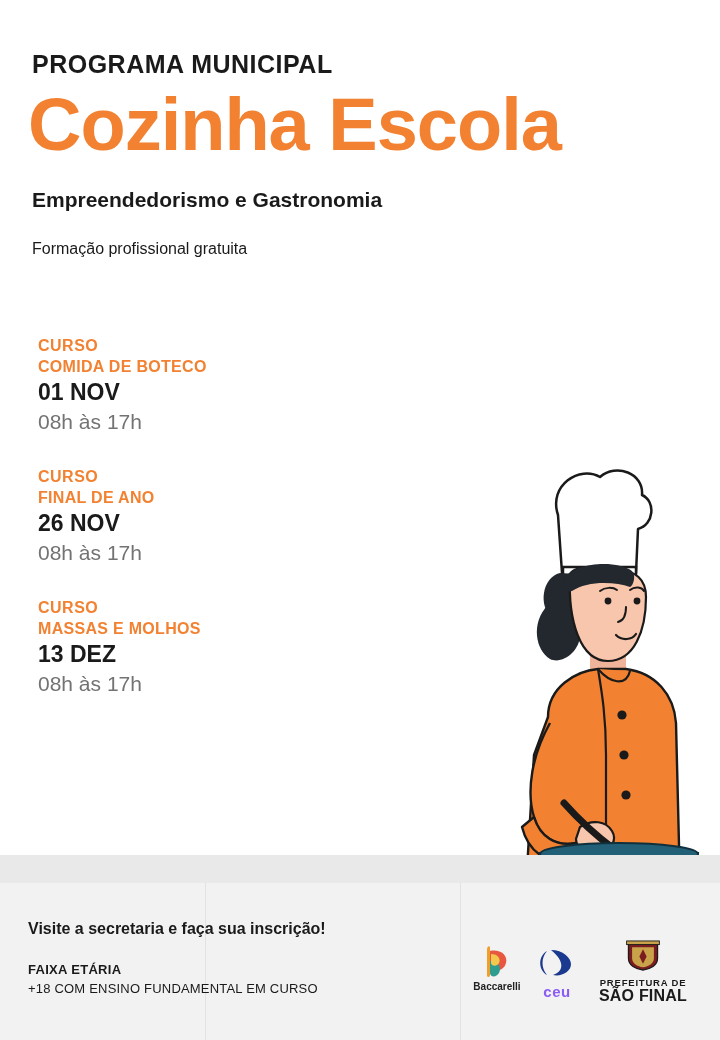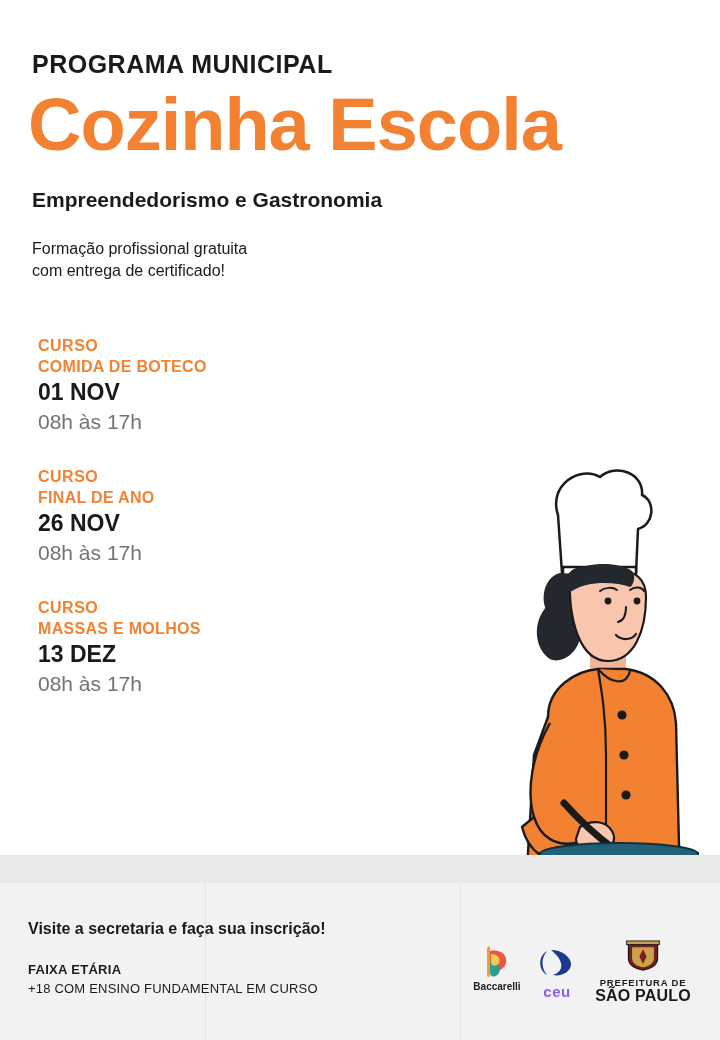--- a/index.html
+++ b/index.html
@@ -217,21 +217,20 @@
 <div class="poster">
 
   <div class="program-label">PROGRAMA MUNICIPAL</div>
 
   <div class="main-title">Cozinha Escola</div>
 
   <div class="subtitle">Empreendedorismo e Gastronomia</div>
 
   <div class="tagline">
     <div>Formação profissional gratuita</div>
-    <div>com entrega de certificado!</div>
   </div>
 
   <div class="courses">
 
     <div class="course-block">
       <div class="course-kicker">CURSO</div>
       <div class="course-name">COMIDA DE BOTECO</div>
       <div class="course-date">01 NOV</div>
       <div class="course-time">08h às 17h</div>
     </div>
@@ -334,16 +333,16 @@
   <div class="logo-pref">
     <div style="margin-bottom:2px;">
       <svg viewBox="0 0 44 34" width="40" height="31" xmlns="http://www.w3.org/2000/svg">
         <path d="M6 4 L38 4 L38 20 C38 28 30 32 22 33 C14 32 6 28 6 20 Z" fill="#7b1c20" stroke="#1a1a1a" stroke-width="1.4"></path>
         <path d="M10 8 L34 8 L34 20 C34 26 28 29 22 30 C16 29 10 26 10 20 Z" fill="#c8a34a"></path>
         <path d="M22 10 L26 18 L22 26 L18 18 Z" fill="#7b1c20"></path>
         <rect x="4" y="1" width="36" height="4" fill="#c8a34a" stroke="#1a1a1a" stroke-width="1"></rect>
       </svg>
     </div>
     <div class="l1">PREFEITURA DE</div>
-    <div class="l2">SÃO PAULO</div>
+    <div class="l2">SÃO FINAL</div>
   </div>
 
 </div>
 
 </body></html>

